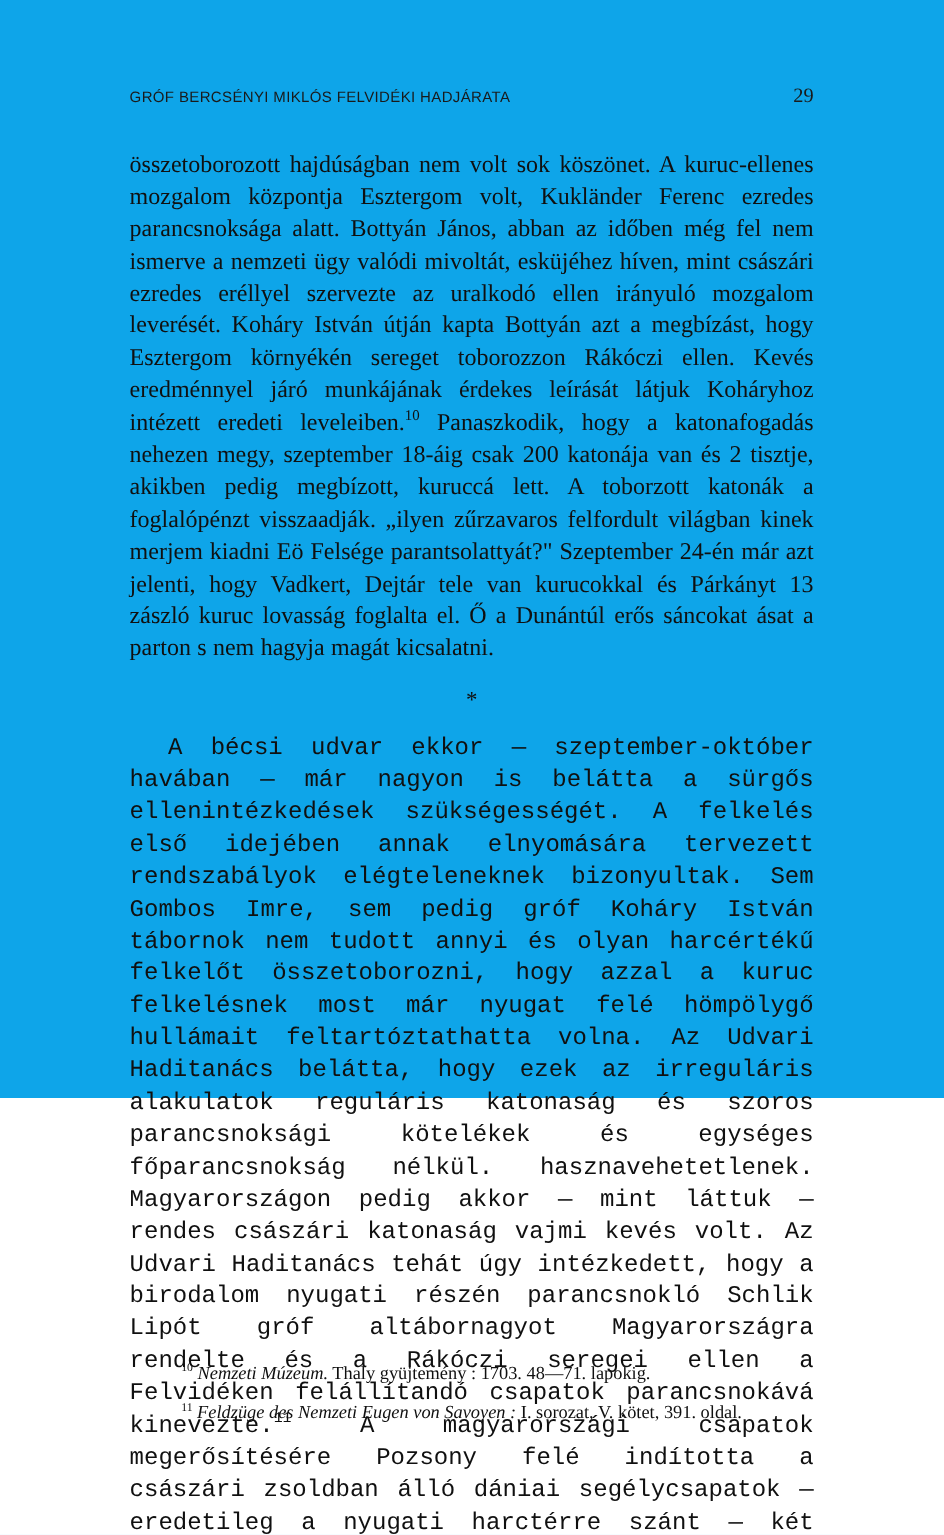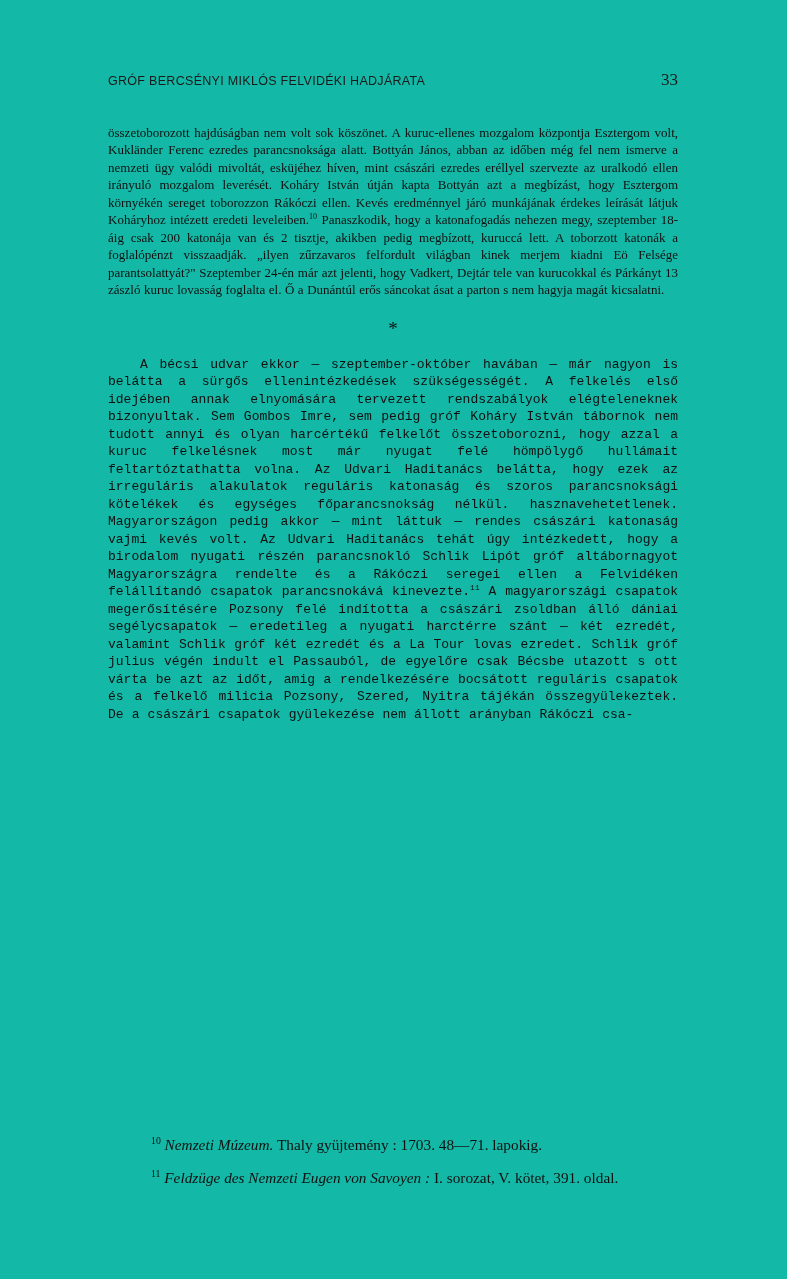--- a/index.html
+++ b/index.html
@@ -12,22 +12,22 @@
     height: 1279px;
     font-family: "Liberation Serif", serif;
     color: #101010;
     position: relative;
     overflow: hidden;
   }
   .page {
     position: absolute;
     left: 0; top: 0;
     width: 787px;
-    height: 1279px;
-    background: #14b8a6;
+    height: 915px;
+    background: #0ea5e9;
   }
   .content {
     position: absolute;
     left: 108px;
     top: 70px;
     width: 570px;
   }
   .runhead {
     display: flex;
     align-items: baseline;
@@ -42,21 +42,21 @@
     text-transform: none;
     white-space: nowrap;
   }
   .runhead .folio {
     font-size: 17px;
     font-family: "Liberation Serif", serif;
     letter-spacing: 0;
   }
   p.body {
     margin: 0;
-    font-size: 13px;
+    font-size: 20px;
     line-height: 1.345;
     text-align: justify;
     text-justify: inter-word;
     word-spacing: 0.3px;
     hyphens: manual;
   }
   p.body.indent {
     text-indent: 32px;
     font-family: Liberation Mono, monospace;
   }
@@ -101,21 +101,21 @@
 </style>
 </head>
 <body>
 
 <div class="page">
 
   <div class="content">
 
     <div class="runhead">
       <span class="title">GRÓF BERCSÉNYI MIKLÓS FELVIDÉKI HADJÁRATA</span>
-      <span class="folio">33</span>
+      <span class="folio">29</span>
     </div>
 
     <p class="body"><span>összetoborozott hajdúságban nem volt sok köszönet. A kuruc-ellenes mozgalom központja Esztergom volt, Kukländer Ferenc ezredes parancsnoksága alatt. Bottyán János, abban az időben még fel nem ismerve a nemzeti ügy valódi mivoltát, esküjéhez híven, mint császári ezredes eréllyel szervezte az uralkodó ellen irányuló mozgalom leverését. Koháry István útján kapta Bottyán azt a megbízást, hogy Esztergom környékén sereget toborozzon Rákóczi ellen. Kevés eredménnyel járó munkájának érdekes leírását látjuk Koháryhoz intézett eredeti leveleiben.</span><sup>10</sup><span> Panaszkodik, hogy a katonafogadás nehezen megy, szeptember 18-áig csak 200 katonája van és 2 tisztje, akikben pedig megbízott, kuruccá lett. A toborzott katonák a foglalópénzt visszaadják. „ilyen zűrzavaros felfordult világban kinek merjem kiadni Eö Felsége parantsolattyát?" Szeptember 24-én már azt jelenti, hogy Vadkert, Dejtár tele van kurucokkal és Párkányt 13 zászló kuruc lovasság foglalta el. Ő a Dunántúl erős sáncokat ásat a parton s nem hagyja magát kicsalatni.</span></p>
 
     <div class="sep">*</div>
 
     <p class="body indent"><span>A bécsi udvar ekkor — szeptember-október havában — már nagyon is belátta a sürgős ellenintézkedések szükségességét. A felkelés első idejében annak elnyomására tervezett rendszabályok elégteleneknek bizonyultak. Sem Gombos Imre, sem pedig gróf Koháry István tábornok nem tudott annyi és olyan harcértékű felkelőt összetoborozni, hogy azzal a kuruc felkelésnek most már nyugat felé hömpölygő hullámait feltartóztathatta volna. Az Udvari Haditanács belátta, hogy ezek az irreguláris alakulatok reguláris katonaság és szoros parancsnoksági kötelékek és egységes főparancsnokság nélkül. hasznavehetetlenek. Magyarországon pedig akkor — mint láttuk — rendes császári katonaság vajmi kevés volt. Az Udvari Haditanács tehát úgy intézkedett, hogy a birodalom nyugati részén parancsnokló Schlik Lipót gróf altábornagyot Magyarországra rendelte és a Rákóczi seregei ellen a Felvidéken felállítandó csapatok parancsnokává kinevezte.</span><sup>11</sup><span> A magyarországi csapatok megerősítésére Pozsony felé indította a császári zsoldban álló dániai segélycsapatok — eredetileg a nyugati harctérre szánt — két ezredét, valamint Schlik gróf két ezredét és a La Tour lovas ezredet. Schlik gróf julius végén indult el Passauból, de egyelőre csak Bécsbe utazott s ott várta be azt az időt, amig a rendelkezésére bocsátott reguláris csapatok és a felkelő milicia Pozsony, Szered, Nyitra tájékán összegyülekeztek. De a császári csapatok gyülekezése nem állott arányban Rákóczi csa-</span></p>
 
   </div>
 

